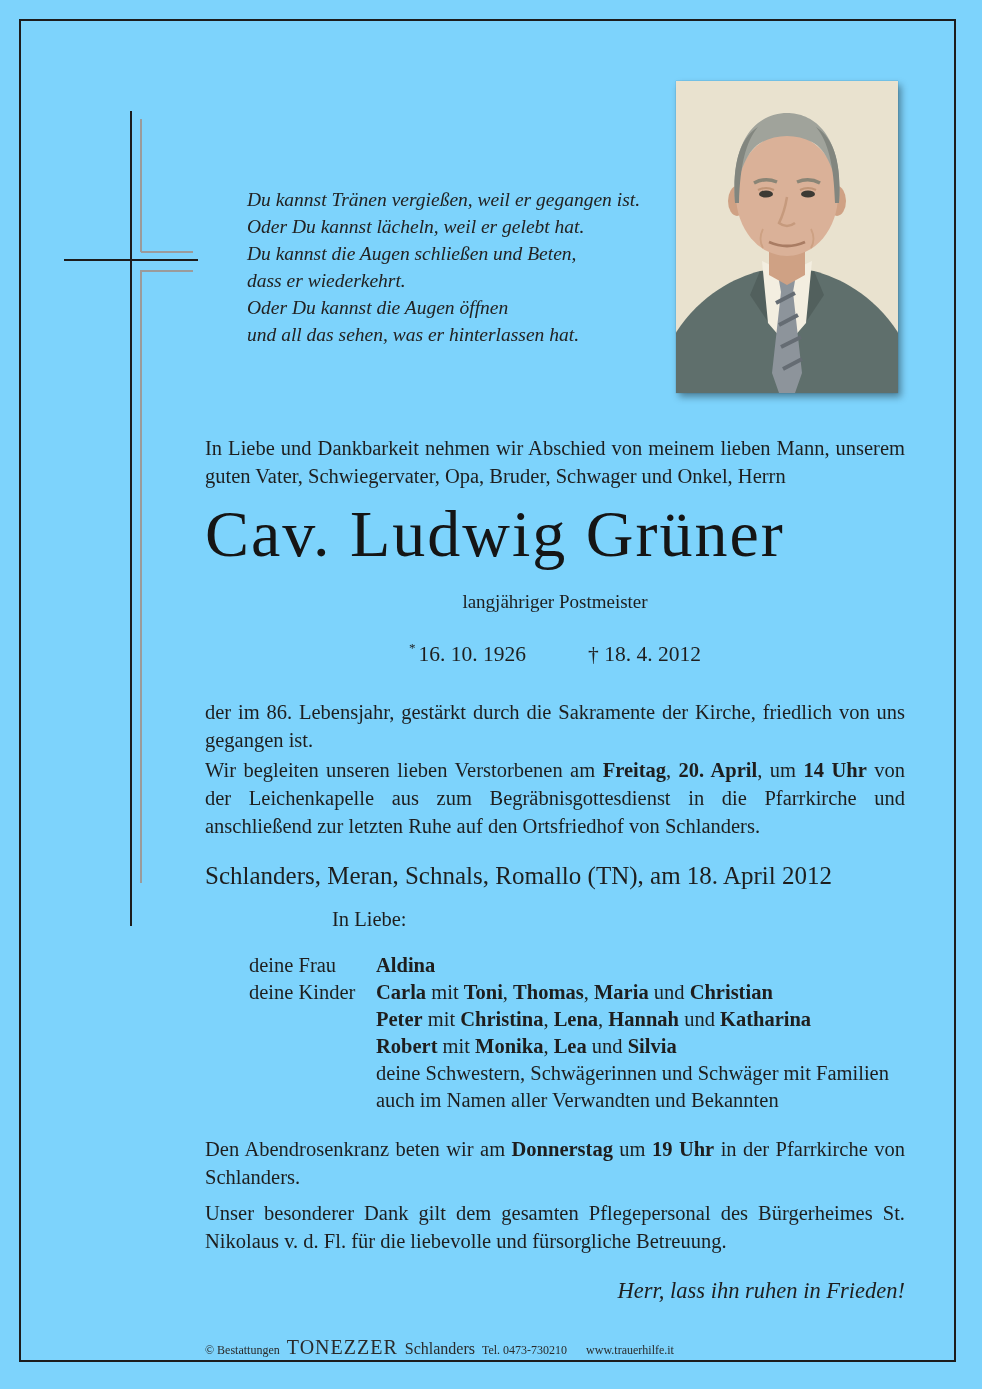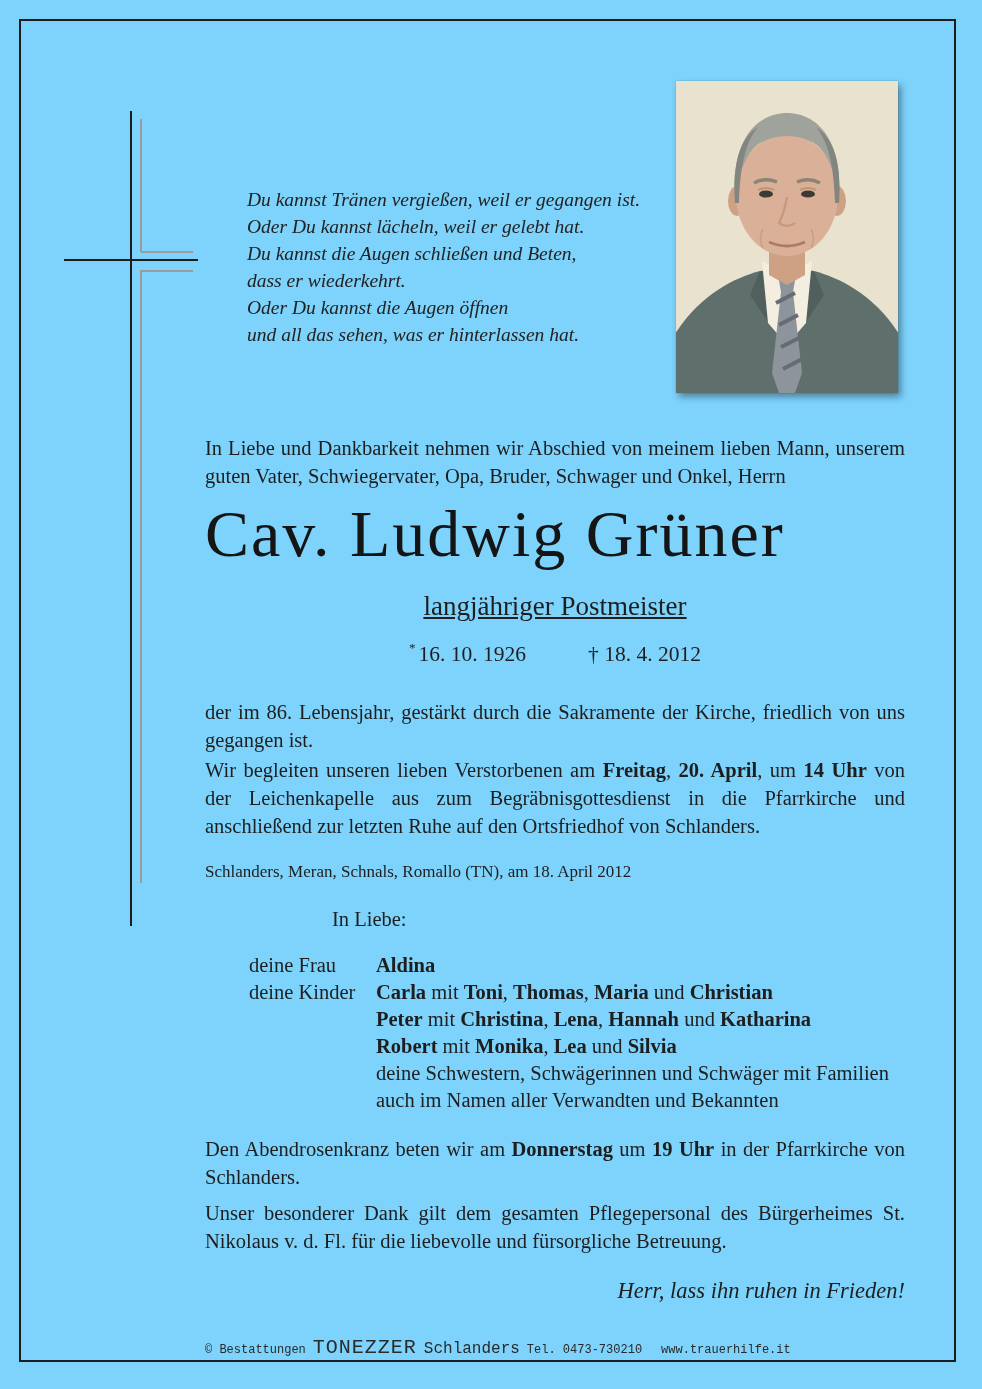--- a/index.html
+++ b/index.html
@@ -26,39 +26,39 @@
     position:absolute;left:676px;top:81px;width:222px;height:312px;
     box-shadow:3px 4px 7px rgba(0,0,0,.38), 0 0 1px rgba(0,0,0,.3);
   }
   .photo svg{display:block;}
   
   .col{position:absolute;left:205px;width:700px;}
   p{margin:0;}
   .body{font-size:20.5px;line-height:28px;text-align:justify;}
   .intro{top:434px;}
   .name{top:498px;font-size:66px;font-weight:400;letter-spacing:2px;text-align:left;margin:0;line-height:72px;color:#151515;}
-  .subtitle{top:591px;font-size:27px;text-align:center;text-decoration:underline;}
+  .subtitle{top:591px;font-size:19px;text-align:center;}
   .dates{top:640px;font-size:21.5px;text-align:center;}
   .dates .gap{display:inline-block;width:62px;}
   .dates sup{font-size:13px;vertical-align:9px;margin-right:3px;}
   .passing{top:698px;}
   .funeral{top:756px;}
-  .places{top:862px;font-size:17px;}
+  .places{top:862px;font-size:25px;}
   .inliebe{top:908px;font-size:20.5px;padding-left:127px;}
   .family{top:952px;font-size:20.5px;line-height:27px;margin-left:44px;}
   .frow{display:flex;}
   .flabel{width:127px;flex:0 0 127px;}
   .fnames{white-space:nowrap;}
   .rosary{top:1135px;}
   .thanks{top:1199px;}
   .prayer{top:1278px;font-size:22.5px;font-style:italic;text-align:right;}
   
   .footer{
     position:absolute;left:205px;top:1336px;display:flex;align-items:baseline;gap:7px;
-    font-family:Liberation Mono, monospace;color:#2a2a2a;font-size:12px;
+    font-family:Liberation Serif, serif;color:#2a2a2a;font-size:12px;
   }
   .f-company{font-size:20px;letter-spacing:1px;}
   .f-city{font-size:16px;}
   .f-web{margin-left:12px;}
   b,.b{font-weight:700;}
 </style>
 </head>
 <body>
 
 <div class="page">

